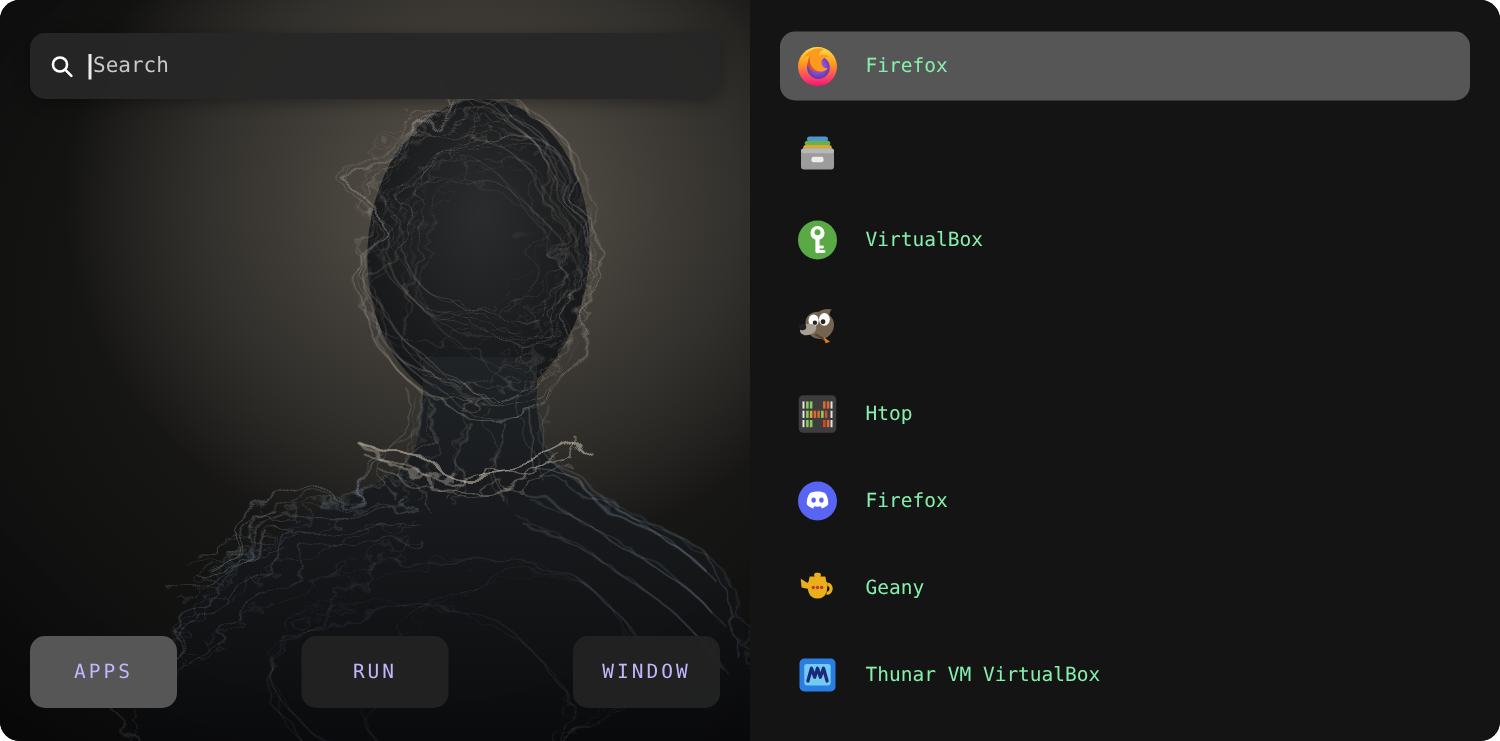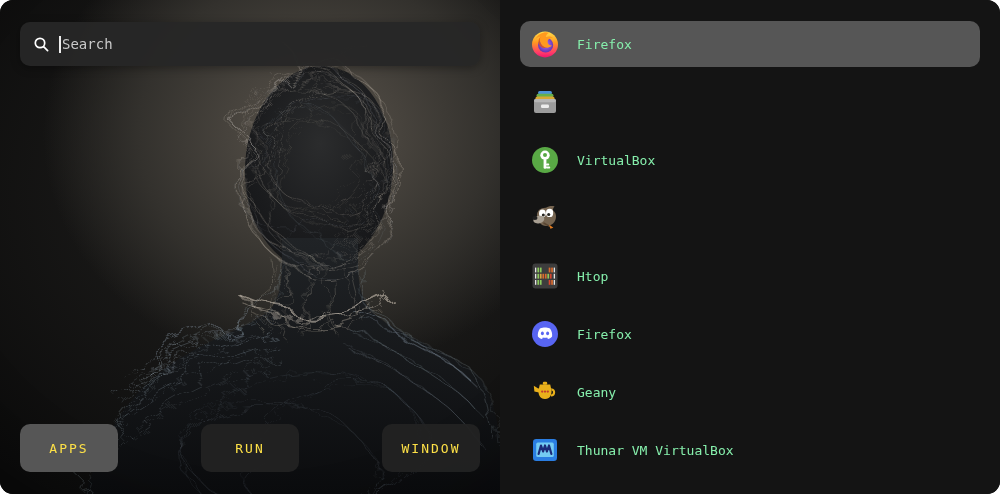--- a/index.html
+++ b/index.html
@@ -21,21 +21,21 @@
     box-shadow:0 2px 10px rgba(0,0,0,0.35);}
   .search-bar .sicon{flex:none;width:17px;height:17px;margin-right:9px;display:flex;}
   .caret{flex:none;width:2px;height:17px;background:#ededed;margin-right:1px;}
   .search-input{flex:1;background:transparent;border:0;outline:0;color:#f97316;
     font:14px "DejaVu Sans Mono","Liberation Mono",monospace;caret-color:#fff;padding:0;}
   .search-input::placeholder{color:#c9c9c9;opacity:1;}
 
   .tabs{position:absolute;z-index:3;left:0;right:0;bottom:22px;padding:0 20px;
     display:flex;justify-content:space-between;}
   .tab{width:98px;height:48px;border-radius:10px;background:rgba(35,35,35,0.92);
-    color:#fde047;font-size:13px;letter-spacing:2px;display:flex;align-items:center;justify-content:center;
+    color:#c4b5fd;font-size:13px;letter-spacing:2px;display:flex;align-items:center;justify-content:center;
     cursor:pointer;user-select:none;}
   .tab.active{background:#565656;}
 
   
   .right-panel{width:500px;height:100%;flex:none;background:#141414;}
   .app-list{display:flex;flex-direction:column;gap:12px;padding:21px 20px;}
   .app-item{height:46px;flex:none;border-radius:10px;display:flex;align-items:center;
     padding:0 10px;gap:17px;cursor:pointer;}
   .app-item.selected{background:#565656;}
   .app-icon{flex:none;width:30px;height:30px;display:flex;align-items:center;justify-content:center;}

